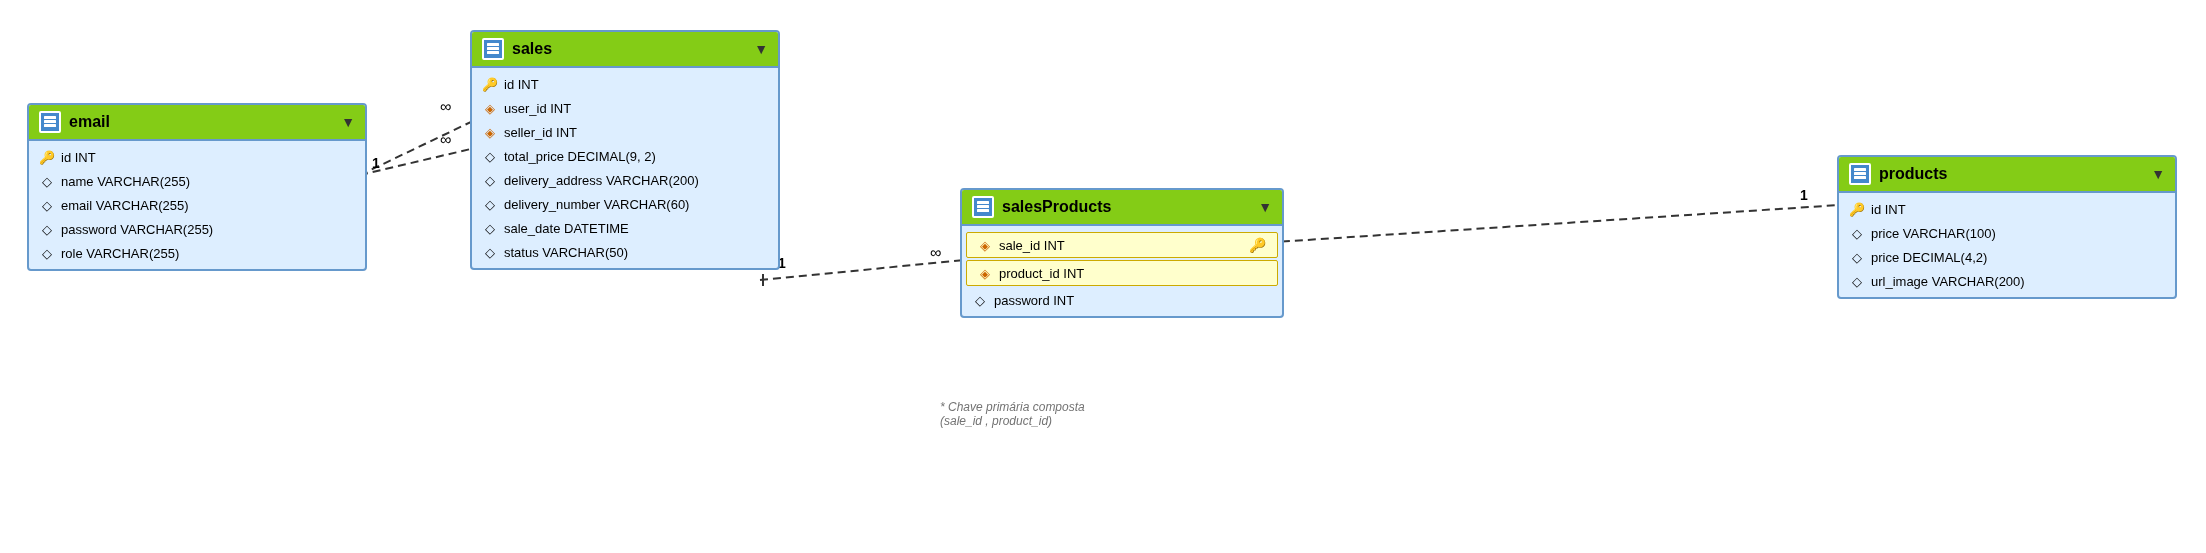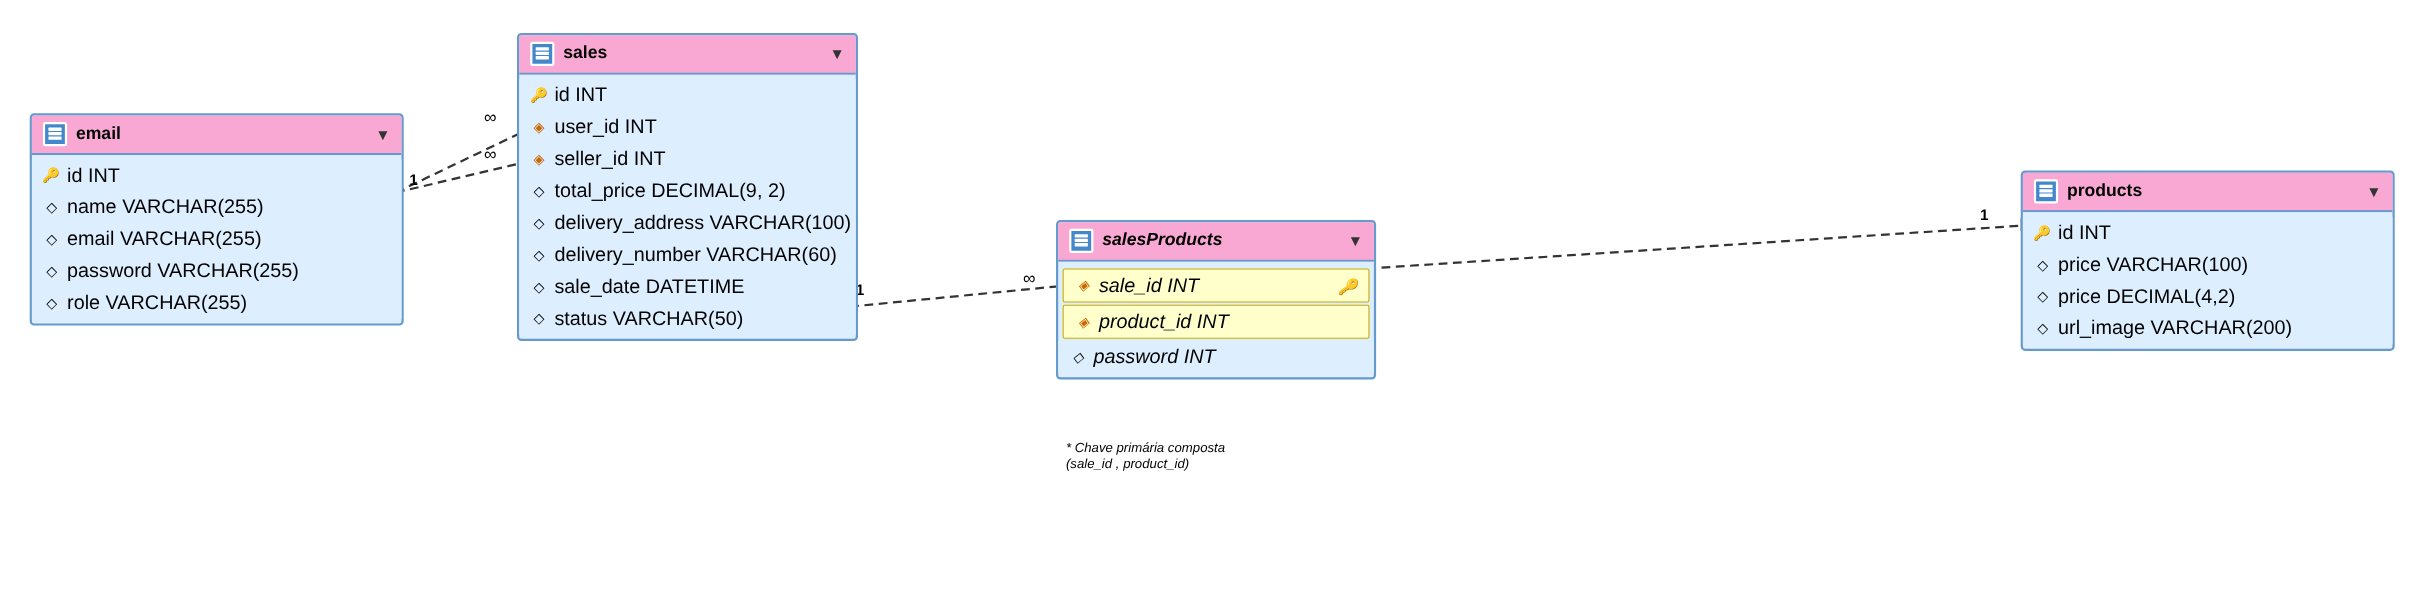--- a/index.html
+++ b/index.html
@@ -22,21 +22,21 @@
     
     .db-table {
       position: absolute;
       border: 2px solid #6699cc;
       border-radius: 4px;
       background: #ddeeff;
       min-width: 220px;
     }
 
     .db-table-header {
-      background: #f9a8d4;
+      background: #84cc16;
       border-bottom: 2px solid #6699cc;
       padding: 6px 10px;
       display: flex;
       align-items: center;
       gap: 8px;
       border-radius: 2px 2px 0 0;
     }
 
     .db-table-header .table-icon {
       width: 22px;
@@ -90,21 +90,21 @@
       height: 16px;
       flex-shrink: 0;
       display: flex;
       align-items: center;
       justify-content: center;
       font-size: 13px;
     }
 
     .field-text {
       color: #000000;
-      font-size: 18px;
+      font-size: 13px;
       white-space: nowrap;
     }
 
     
     .connector-layer {
       position: absolute;
       top: 0;
       left: 0;
       width: 2206px;
       height: 553px;
@@ -221,38 +221,38 @@
       <div class="db-field">
         <span class="field-icon" style="color:#cc6600;">◈</span>
         <span class="field-text">seller_id INT</span>
       </div>
       <div class="db-field">
         <span class="field-icon">◇</span>
         <span class="field-text">total_price DECIMAL(9, 2)</span>
       </div>
       <div class="db-field">
         <span class="field-icon">◇</span>
-        <span class="field-text">delivery_address VARCHAR(100)</span>
+        <span class="field-text">delivery_address VARCHAR(200)</span>
       </div>
       <div class="db-field">
         <span class="field-icon">◇</span>
         <span class="field-text">delivery_number VARCHAR(60)</span>
       </div>
       <div class="db-field">
         <span class="field-icon">◇</span>
         <span class="field-text">sale_date DATETIME</span>
       </div>
       <div class="db-field">
         <span class="field-icon">◇</span>
         <span class="field-text">status VARCHAR(50)</span>
       </div>
     </div>
   </div>
 
-  <div class="db-table" style="left:960px; top:200px; width:291px;font-style:italic;">
+  <div class="db-table" style="left:960px; top:188px; width:324px;">
     <div class="db-table-header">
       <div class="table-icon">
         <svg viewBox="0 0 14 14" fill="white">
             <rect x="1" y="1" width="12" height="3" rx="0.5"></rect>
             <rect x="1" y="5" width="12" height="3" rx="0.5"></rect>
             <rect x="1" y="9" width="12" height="3" rx="0.5"></rect>
           </svg>
       </div>
       <span class="table-name">salesProducts</span>
       <span class="dropdown-arrow">▼</span>
@@ -299,17 +299,17 @@
         <span class="field-icon">◇</span>
         <span class="field-text">price DECIMAL(4,2)</span>
       </div>
       <div class="db-field">
         <span class="field-icon">◇</span>
         <span class="field-text">url_image VARCHAR(200)</span>
       </div>
     </div>
   </div>
 
-  <div class="note-text" style="left:969px; top:400px; font-size:12px; color:#000000;">
+  <div class="note-text" style="left:940px; top:400px; font-size:12px; color:#737373;">
     * Chave primária composta<br>(sale_id , product_id)
   </div>
 
 </div>
 
 </body></html>

